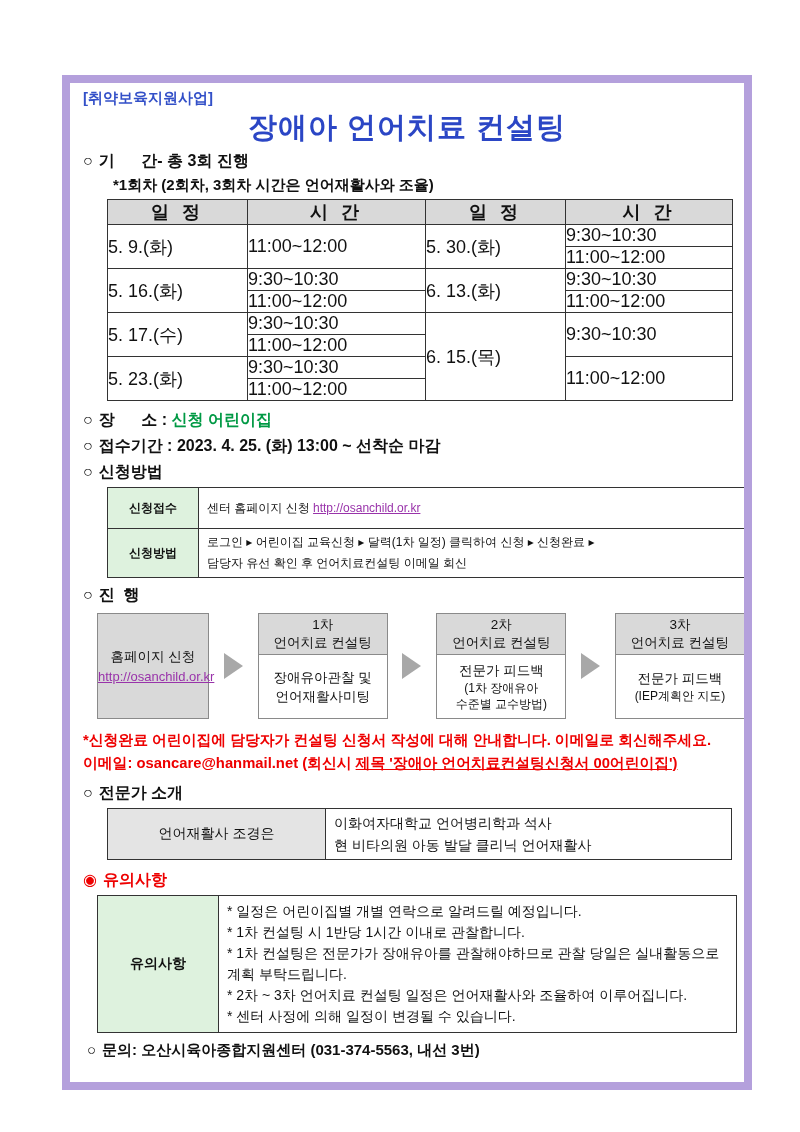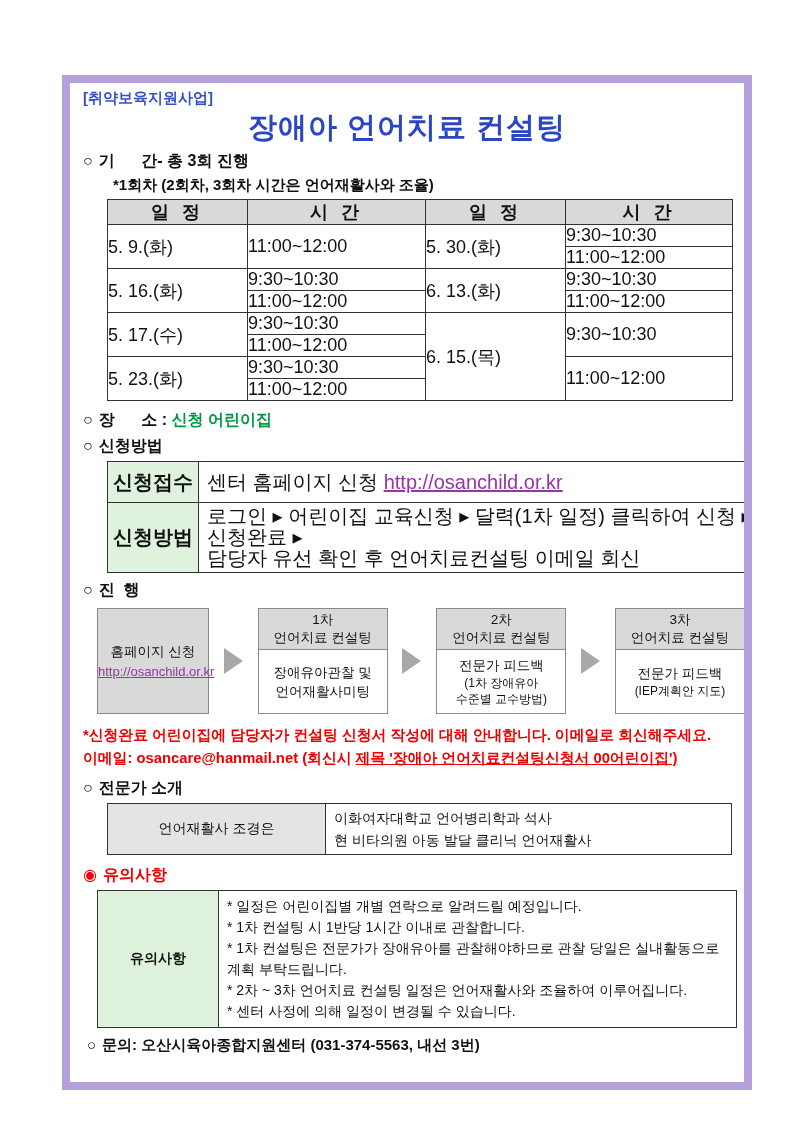--- a/index.html
+++ b/index.html
@@ -22,21 +22,21 @@
   
   .sched{width:625px;margin:3px 0 8px 24px;font-size:18px;table-layout:fixed;}
   .sched th,.sched td{border:1px solid #333;padding:0;}
   .sched th{background:#d9d9d9;height:23px;font-weight:bold;letter-spacing:4px;}
   .sched td{height:19px;}
   
   .red{color:#ee0000;}
   .green{color:#009944;}
   .u{text-decoration:underline;}
   
-  .apply{width:665px;margin:2px 0 6px 24px;font-size:20px;}
+  .apply{width:665px;margin:2px 0 6px 24px;font-size:12px;}
   .apply td{border:1px solid #333;}
   .apply .lbl{background:#def2de;width:88px;text-align:center;font-weight:bold;height:38px;}
   .apply .val{padding:3px 8px;line-height:21px;}
   .link{color:#9933aa;text-decoration:underline;}
   
   .flow{display:flex;align-items:stretch;justify-content:space-between;margin:8px 2px 10px 14px;width:648px;height:106px;}
   .fbox{box-sizing:border-box;border:1px solid #8a8a8a;font-size:13.5px;text-align:center;}
   .fbox0{width:112px;background:#d9d9d9;display:flex;flex-direction:column;justify-content:center;gap:3px;}
   .fstep{width:130px;display:flex;flex-direction:column;background:#fff;}
   .fhead{background:#d9d9d9;border-bottom:1px solid #8a8a8a;padding:2px 0;line-height:18px;}
@@ -121,20 +121,21 @@
       <tr>
         <td>11:00~12:00</td>
       </tr>
     </tbody>
   </table>
 
 
 
   <div class="h-line"><span class="bullet">○</span><span>장      소</span><span> : </span><span class="green">신청 어린이집</span></div>
 
+  <div class="h-line"><span class="bullet">○</span><span>접수기간</span><span> : </span><span>2023. 4. 25. (화) 13:00 ~ 선착순 마감</span></div>
 
   <div class="h-line"><span class="bullet">○</span><span>신청방법</span></div>
 
   <table class="apply">
     <tbody>
         <tr>
       <td class="lbl">신청접수</td>
       <td class="val"><span>센터 홈페이지 신청 </span><a class="link" href="#">http://osanchild.or.kr</a></td>
     </tr>
     <tr>

